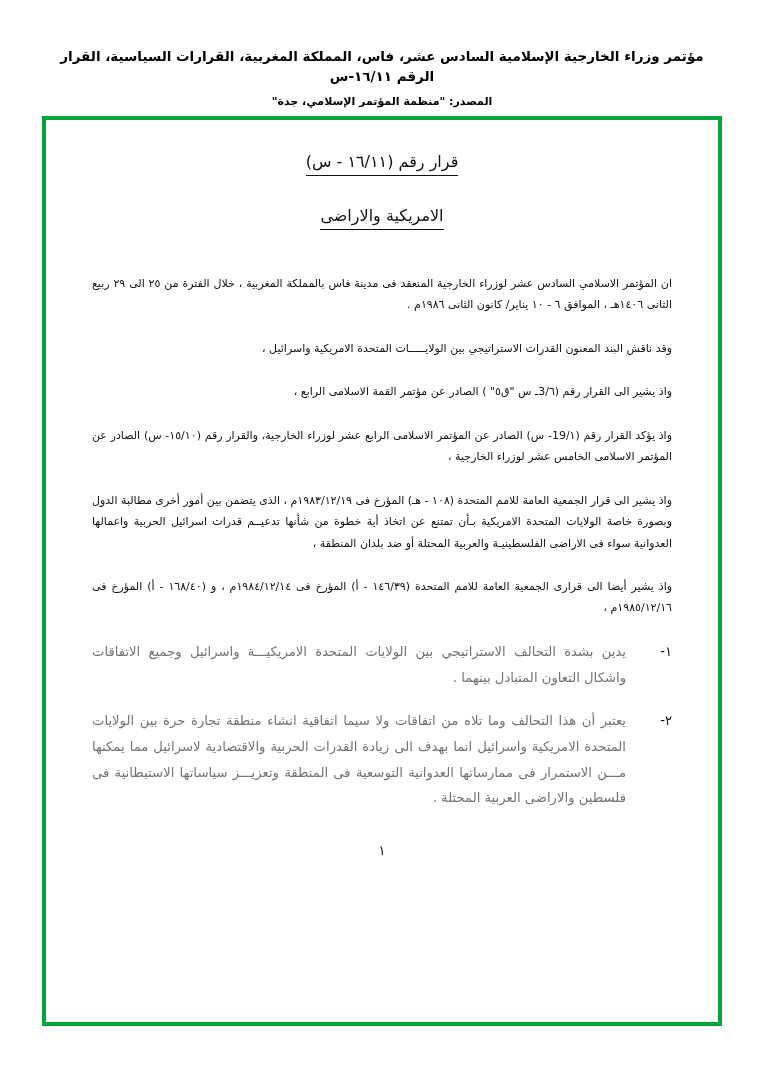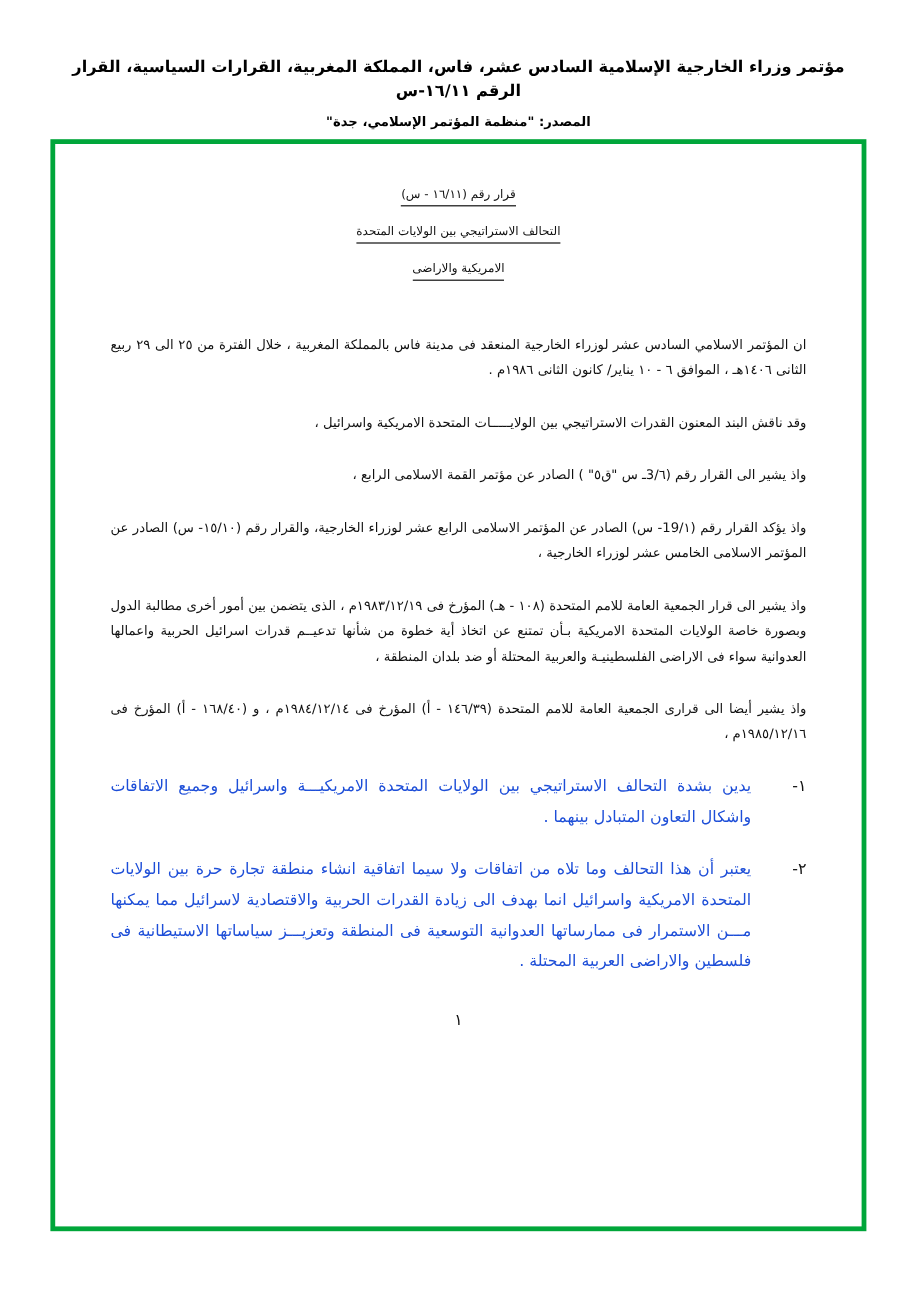--- a/index.html
+++ b/index.html
@@ -57,21 +57,21 @@
     direction: rtl;
     text-align: right;
   }
   .title-block {
     text-align: center;
     margin-top: 8px;
     margin-bottom: 34px;
   }
   .title-line {
     display: inline-block;
-    font-size: 10px;
+    font-size: 16px;
     letter-spacing: 1.2px;
     color: #111;
     border-bottom: 1px solid #111;
     padding-bottom: 1px;
     margin-bottom: 9px;
     line-height: 1.5;
   }
   .para {
     font-size: 11px;
     line-height: 1.95;
@@ -95,21 +95,21 @@
     text-align: right;
     padding-left: 6px;
     color: #111;
   }
   .num-text {
     flex: 1 1 auto;
     font-size: 13.2px;
     line-height: 1.95;
     letter-spacing: 0.6px;
     text-align: justify;
-    color: #1d4ed8;
+    color: #737373;
   }
   
   .page-number {
     position: absolute;
     bottom: 18px;
     left: 0;
     right: 0;
     text-align: center;
     font-size: 13px;
     color: #111;
@@ -123,21 +123,21 @@
   <div class="doc-header">
     <div class="header-line">مؤتمر وزراء الخارجية الإسلامية السادس عشر، فاس، المملكة المغربية، القرارات السياسية، القرار الرقم ١٦/١١-س</div>
     <div class="header-source">المصدر: "منظمة المؤتمر الإسلامي، جدة"</div>
   </div>
 
   <div class="frame">
     <div class="frame-inner">
 
       <div class="title-block">
         <div class="title-line">قرار رقم (١٦/١١ - س)</div><br>
-        <div class="title-line">التحالف الاستراتيجي بين الولايات المتحدة</div><br>
+        <br>
         <div class="title-line">الامريكية والاراضى</div>
       </div>
 
       <p class="para">ان المؤتمر الاسلامي السادس عشر لوزراء الخارجية المنعقد فى مدينة فاس بالمملكة المغربية ، خلال الفترة من ٢٥ الى ٢٩ ربيع الثانى ١٤٠٦هـ ، الموافق ٦ - ١٠ يناير/ كانون الثانى ١٩٨٦م .</p>
       <p class="para">وقد ناقش البند المعنون      القدرات الاستراتيجي بين الولايـــــات المتحدة الامريكية واسرائيل ،</p>
       <p class="para">واذ يشير الى القرار رقم (3/٦ـ س "ق٥" ) الصادر عن مؤتمر القمة الاسلامى الرابع ،</p>
       <p class="para">واذ يؤكد القرار رقم (19/١- س) الصادر عن المؤتمر الاسلامى الرابع عشر لوزراء الخارجية، والقرار رقم (١٥/١٠- س) الصادر عن المؤتمر الاسلامى الخامس عشر لوزراء الخارجية ،</p>
       <p class="para">واذ يشير الى قرار الجمعية العامة للامم المتحدة (١٠٨ - هـ) المؤرخ فى ١٩٨٣/١٢/١٩م ، الذى يتضمن بين أمور أخرى مطالبة الدول وبصورة خاصة الولايات المتحدة الامريكية بـأن تمتنع عن اتخاذ أية خطوة من شأنها تدعيــم قدرات اسرائيل الحربية واعمالها العدوانية سواء فى الاراضى الفلسطينيـة والعربية المحتلة أو ضد بلدان المنطقة ،</p>
       <p class="para tight">واذ يشير أيضا الى قرارى الجمعية العامة للامم المتحدة (١٤٦/٣٩ - أ) المؤرخ فى ١٩٨٤/١٢/١٤م ، و (١٦٨/٤٠ - أ) المؤرخ فى ١٩٨٥/١٢/١٦م ،</p>
 

